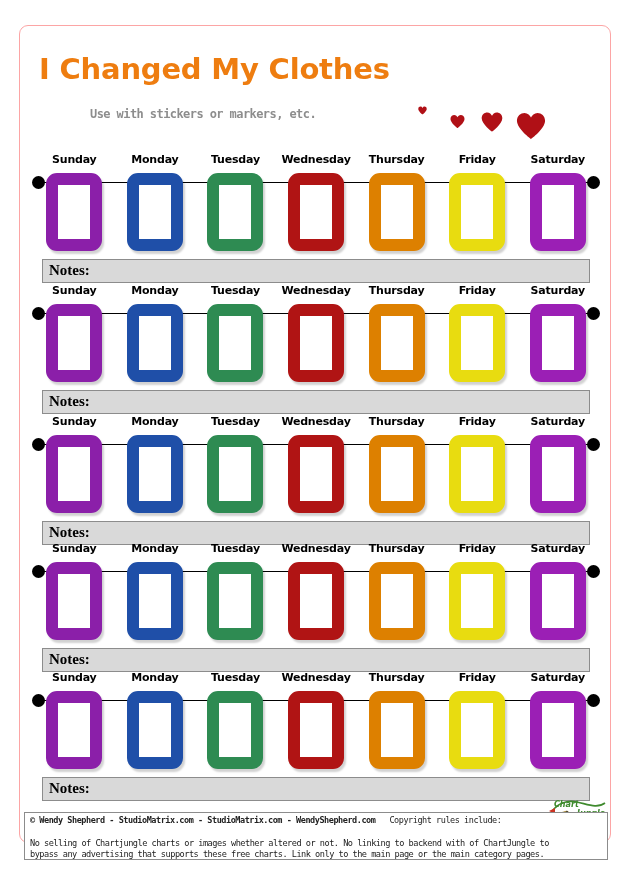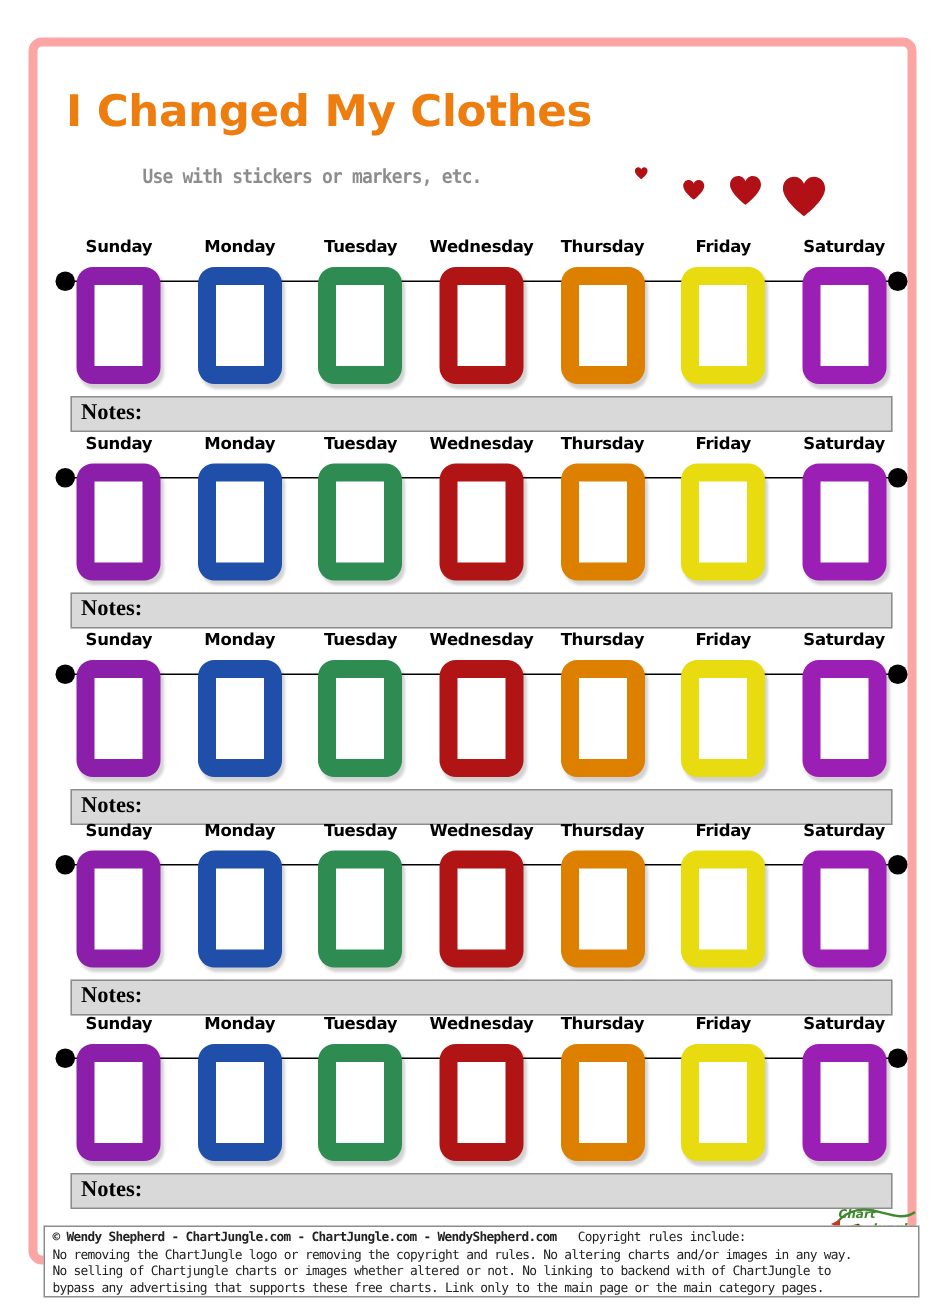--- a/index.html
+++ b/index.html
@@ -15,21 +15,21 @@
     overflow: hidden;
   }
 
   
   #page-frame {
     position: absolute;
     left: 19px;
     top: 25px;
     width: 592px;
     height: 818px;
-    border: 6px solid #fca5a5;
+    border: 1px solid #fca5a5;
     border-radius: 9px;
     box-sizing: border-box;
     background: #ffffff;
   }
 
   
   #header {
     position: absolute;
     left: 0;
     top: 0;
@@ -462,20 +462,19 @@
       <text x="30" y="19" font-family="DejaVu Sans, sans-serif" font-size="8" font-style="italic" font-weight="bold" fill="#3f8a2e">Jungle</text>
       <path d="M10 17 L20 14 L24 17 L18 21 Z" fill="#e0b43a" stroke="#8a6a16" stroke-width="0.7"></path>
       <path d="M22 22 C26 25 28 30 26 34 C24 36 20 34 21 30" fill="#f0c651" stroke="#8a6a16" stroke-width="0.7"></path>
       <circle cx="20" cy="15" r="1" fill="#333333"></circle>
       <path d="M2 14 L8 11 L8 17 Z" fill="#cc3322"></path>
     </svg>
   </div>
 
   <div id="footer">
     <div id="footer-line-1">
-      <span>© Wendy Shepherd - ChartJungle.com - ChartJungle.com - </span><span style="font-weight:bold;margin-top:17px;">WendyShepherd.com</span><span>&nbsp;&nbsp;&nbsp;</span><span id="footer-rules-note">Copyright rules include:</span>
-    </div>
-    <div class="footer-rule-line" id="footer-rule-1">No removing the ChartJungle logo or removing the copyright and rules. No altering charts and/or images in any way.</div>
+      <span>© Wendy Shepherd - StudioMatrix.com - StudioMatrix.com - </span><span style="font-weight:bold;margin-top:17px;">WendyShepherd.com</span><span>&nbsp;&nbsp;&nbsp;</span><span id="footer-rules-note">Copyright rules include:</span>
+    </div>
     <div class="footer-rule-line" id="footer-rule-2">No selling of Chartjungle charts or images whether altered or not. No linking to backend with of ChartJungle to</div>
     <div class="footer-rule-line" id="footer-rule-3">bypass any advertising that supports these free charts. Link only to the main page or the main category pages.</div>
   </div>
 
 </div>
 
 </body></html>

